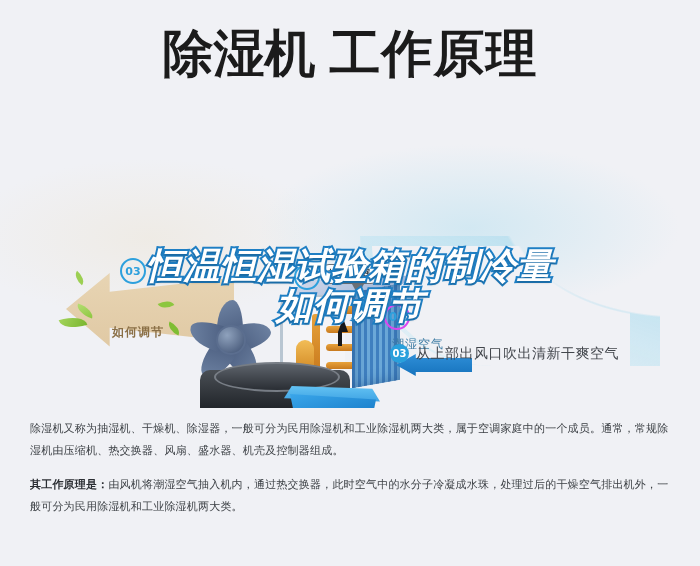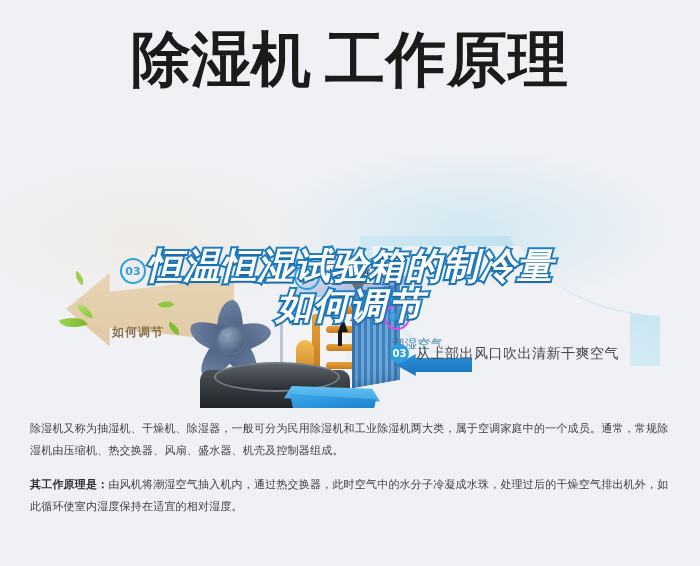--- a/index.html
+++ b/index.html
@@ -11,21 +11,21 @@
   }
   .page{position:relative;width:700px;height:566px;background:#f0f1f5;}
 
   
   .header{
     position:absolute;left:0;top:26px;width:700px;
     text-align:center;
   }
   .header-title{
     display:inline-block;
-    font-size:60px;font-weight:bold;color:#1b1b1b;
+    font-size:51px;font-weight:bold;color:#1b1b1b;
     letter-spacing:1px;line-height:1.1;
     font-family:"DejaVu Sans","Liberation Sans",sans-serif;
   }
   .header-title .t1{letter-spacing:0px;}
   .header-title .t2{margin-left:14px;font-weight:bold;}
 
   
   .illo{
     position:absolute;left:0;top:118px;width:700px;height:290px;
     overflow:hidden;
@@ -317,16 +317,16 @@
     </div>
   </div>
 
   <div class="overlay">
     <span class="overlay-line l1">恒温恒湿试验箱的制冷量</span>
     <span class="overlay-line l2">如何调节</span>
   </div>
 
   <div class="body-text">
     <p class="para">除湿机又称为抽湿机、干燥机、除湿器，一般可分为民用除湿机和工业除湿机两大类，属于空调家庭中的一个成员。通常，常规除湿机由压缩机、热交换器、风扇、盛水器、机壳及控制器组成。</p>
-    <p class="para"><span class="lead">其工作原理是：</span><span>由风机将潮湿空气抽入机内，通过热交换器，此时空气中的水分子冷凝成水珠，处理过后的干燥空气排出机外，如此循环使室内湿度保持在适宜的相对湿度。</span></p>
+    <p class="para"><span class="lead">其工作原理是：</span><span>由风机将潮湿空气抽入机内，通过热交换器，此时空气中的水分子冷凝成水珠，处理过后的干燥空气排出机外，一般可分为民用除湿机和工业除湿机两大类。</span></p>
   </div>
 
 </div>
 
 </body></html>

